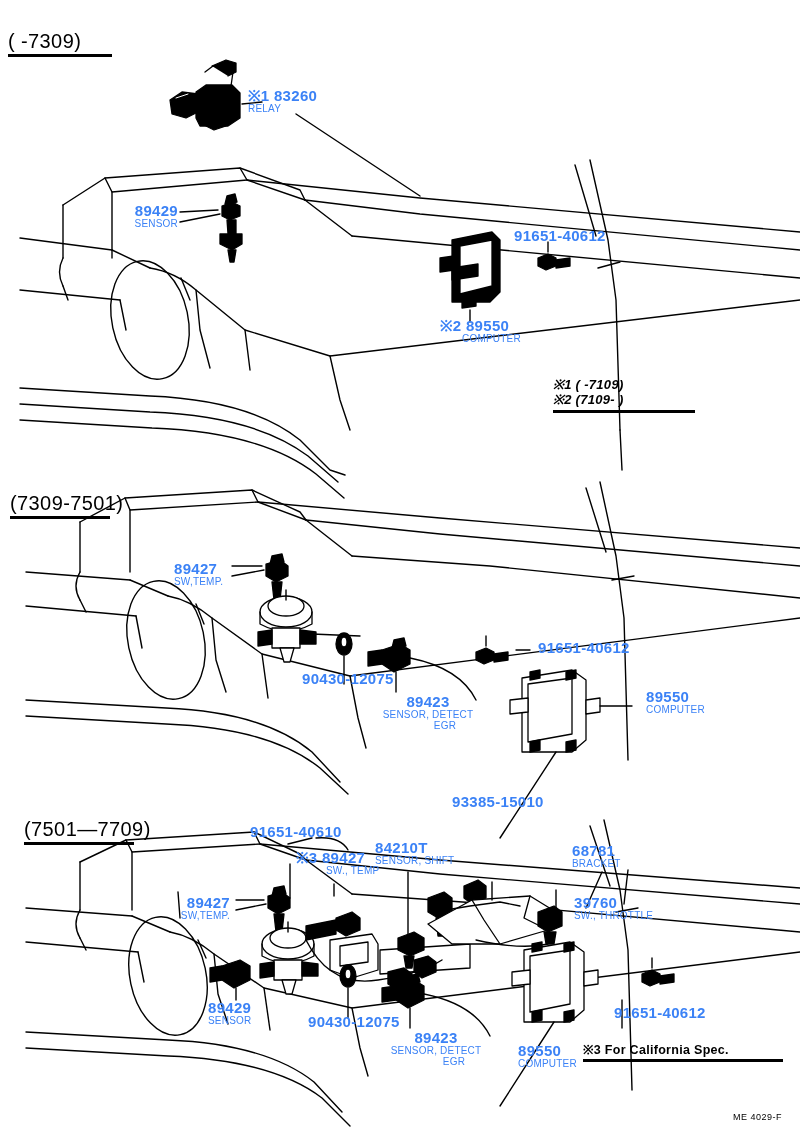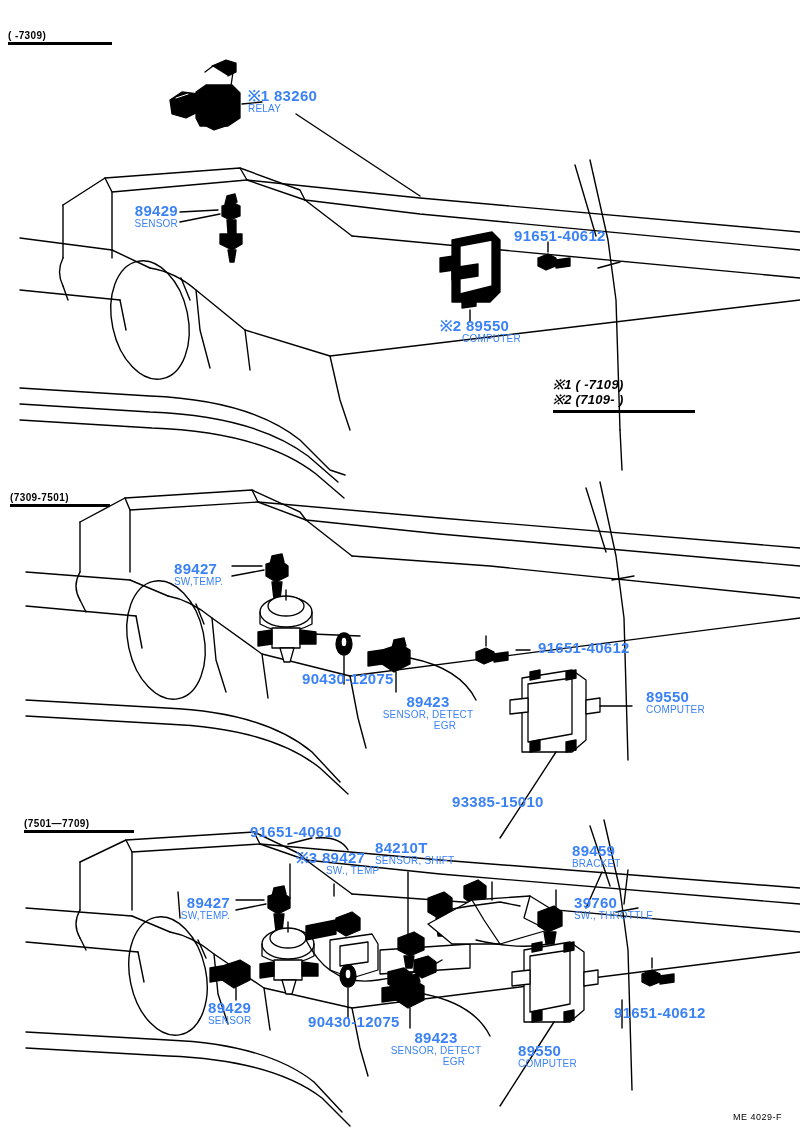--- a/index.html
+++ b/index.html
@@ -48,22 +48,22 @@
     font-weight: normal;
     letter-spacing: 0.2px;
     margin-top: 1px;
   }
   .lbl.r { text-align: right; }
   .lbl.c { text-align: center; }
 
   
   .sect {
     position: absolute;
-    font-size: 10px;
-    font-weight: bold;
+    font-size: 20px;
+    font-weight: normal;
     letter-spacing: 0.4px;
     white-space: nowrap;
   }
   .sect .bar {
     display: block;
     height: 3px;
     background: #000;
     margin-top: 1px;
   }
 
@@ -457,21 +457,21 @@
   <div class="lbl" style="left:375px; top:840px;">
     <span class="num">84210T</span>
     <span class="sub">SENSOR, SHIFT</span>
   </div>
 
   <div class="lbl" style="left:452px; top:794px;">
     <span class="num">93385-15010</span>
   </div>
 
   <div class="lbl" style="left:572px; top:843px;">
-    <span class="num">89459</span>
+    <span class="num">68781</span>
     <span class="sub">BRACKET</span>
   </div>
 
   <div class="lbl" style="left:574px; top:895px;">
     <span class="num">39760</span>
     <span class="sub">SW., THROTTLE</span>
   </div>
 
   <div class="lbl r" style="left:122px; top:895px; width:108px;">
     <span class="num">89427</span>
@@ -495,16 +495,20 @@
 
   <div class="lbl" style="left:518px; top:1043px;">
     <span class="num">89550</span>
     <span class="sub">COMPUTER</span>
   </div>
 
   <div class="lbl" style="left:614px; top:1005px;">
     <span class="num">91651-40612</span>
   </div>
 
+  <div class="note cal" style="left:583px; top:1043px; width:200px;">
+    <span class="row">※3 For California Spec.</span>
+    <span class="bar"></span>
+  </div>
 
   <div class="foot" style="left:733px; top:1112px;">ME 4029-F</div>
 
 </div>
 
 </body></html>

